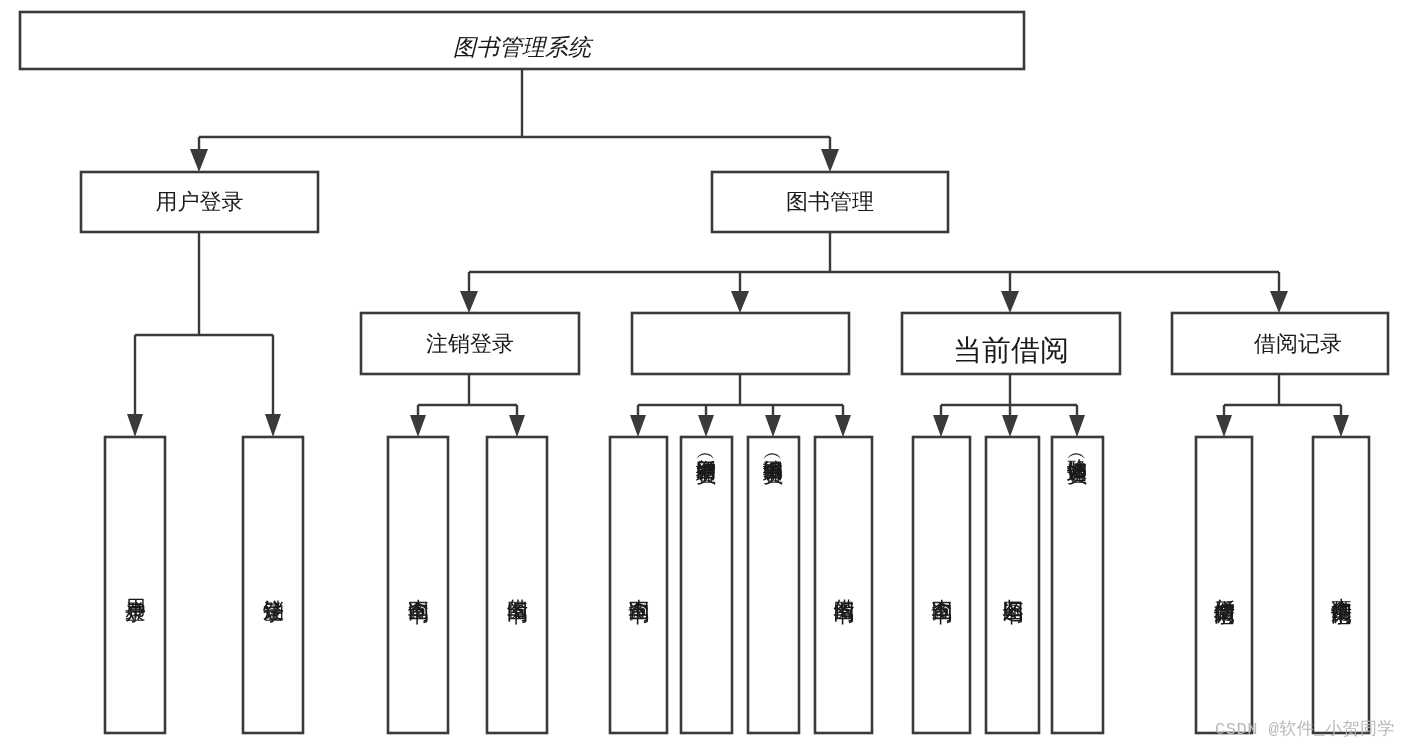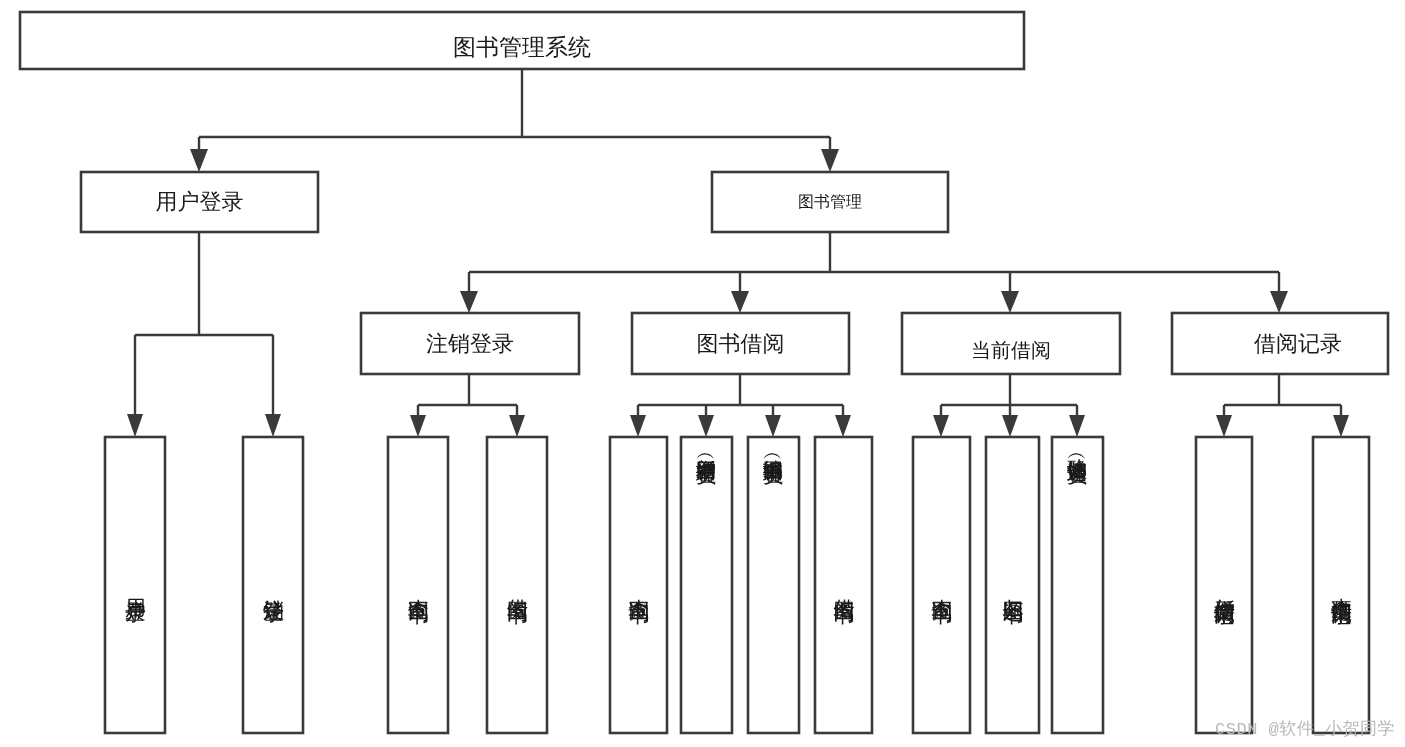--- a/index.html
+++ b/index.html
@@ -182,28 +182,27 @@
     <rect class="node-rect" x="681" y="437" width="51" height="296"></rect>
     <rect class="node-rect" x="748" y="437" width="51" height="296"></rect>
     <rect class="node-rect" x="815" y="437" width="57" height="296"></rect>
     <rect class="node-rect" x="913" y="437" width="57" height="296"></rect>
     <rect class="node-rect" x="986" y="437" width="53" height="296"></rect>
     <rect class="node-rect" x="1052" y="437" width="51" height="296"></rect>
     <rect class="node-rect" x="1196" y="437" width="56" height="296"></rect>
     <rect class="node-rect" x="1313" y="437" width="56" height="296"></rect>
   </svg>
 
-  <div class="hlabel-box" style="left:20px; top:12px; width:1004px; height:70px; font-size:23px;">图书管理系统</div>
+  <div class="hlabel-box" style="left:20px; top:12px; width:1004px; height:70px; font-size:23px;font-style:italic;">图书管理系统</div>
 
   <div class="hlabel-box" style="left:81px; top:172px; width:237px; height:60px; font-size:22px;">用户登录</div>
-  <div class="hlabel-box" style="left:712px; top:172px; width:236px; height:60px; font-size:16px;border-radius:22px;">图书管理</div>
+  <div class="hlabel-box" style="left:712px; top:172px; width:236px; height:60px; font-size:22px;border-radius:22px;">图书管理</div>
 
   <div class="hlabel-box" style="left:361px; top:313px; width:218px; height:61px; font-size:22px;">注销登录</div>
-  <div class="hlabel-box" style="left:632px; top:313px; width:217px; height:61px; font-size:22px;">图书借阅</div>
-  <div class="hlabel-box" style="left:902px; top:313px; width:218px; height:75px; font-size:20px;">当前借阅</div>
+  <div class="hlabel-box" style="left:902px; top:313px; width:218px; height:75px; font-size:29px;">当前借阅</div>
   <div class="hlabel-box" style="left:1172px; top:313px; width:252px; height:61px; font-size:22px;">借阅记录</div>
 
   <div class="vlabel-box" style="left:105px; top:437px; width:60px; height:296px; align-items:center;">
     <span class="vlabel-text">用户登录</span>
   </div>
   <div class="vlabel-box" style="left:243px; top:437px; width:60px; height:296px; align-items:center;">
     <span class="vlabel-text">注销登录</span>
   </div>
   <div class="vlabel-box" style="left:388px; top:437px; width:60px; height:296px; align-items:center;">
     <span class="vlabel-text">查询图书</span>

